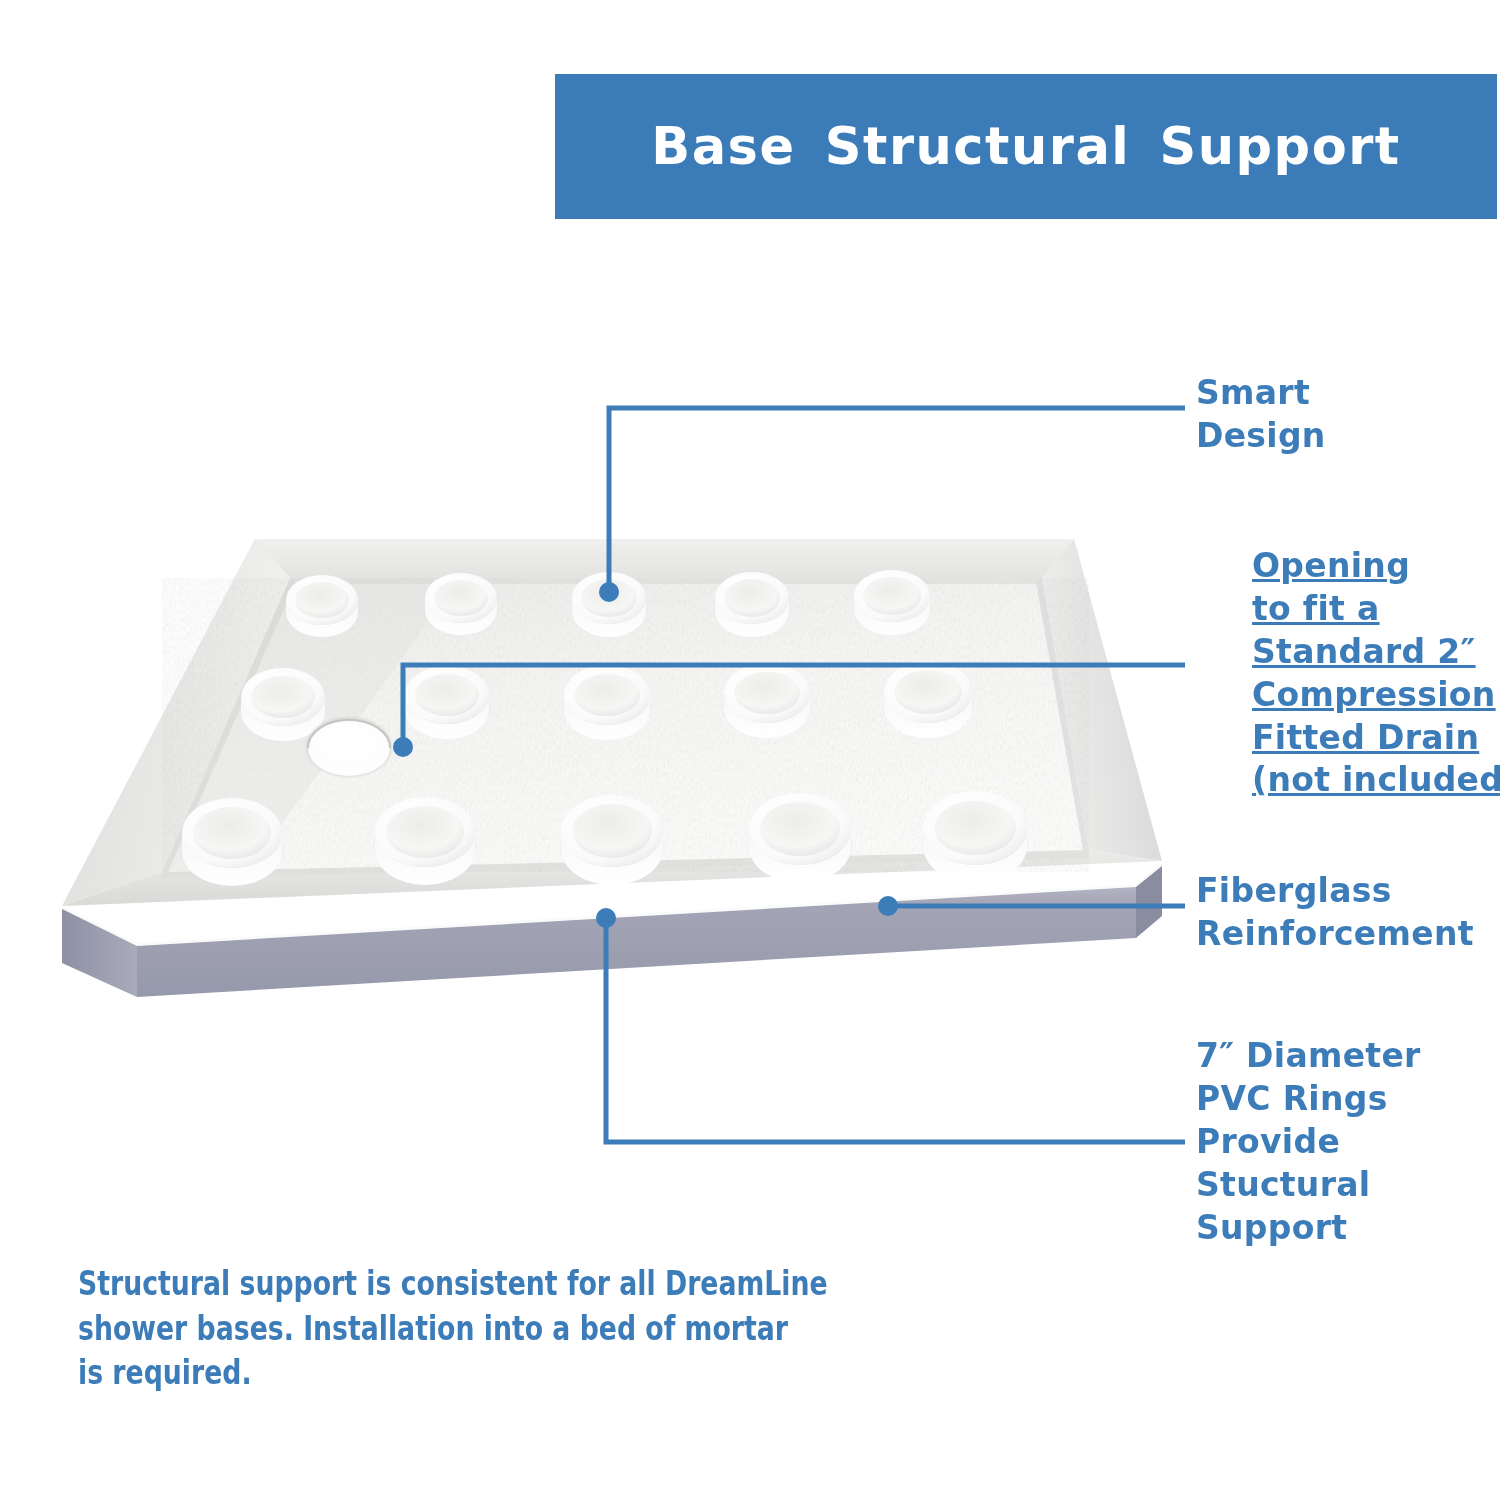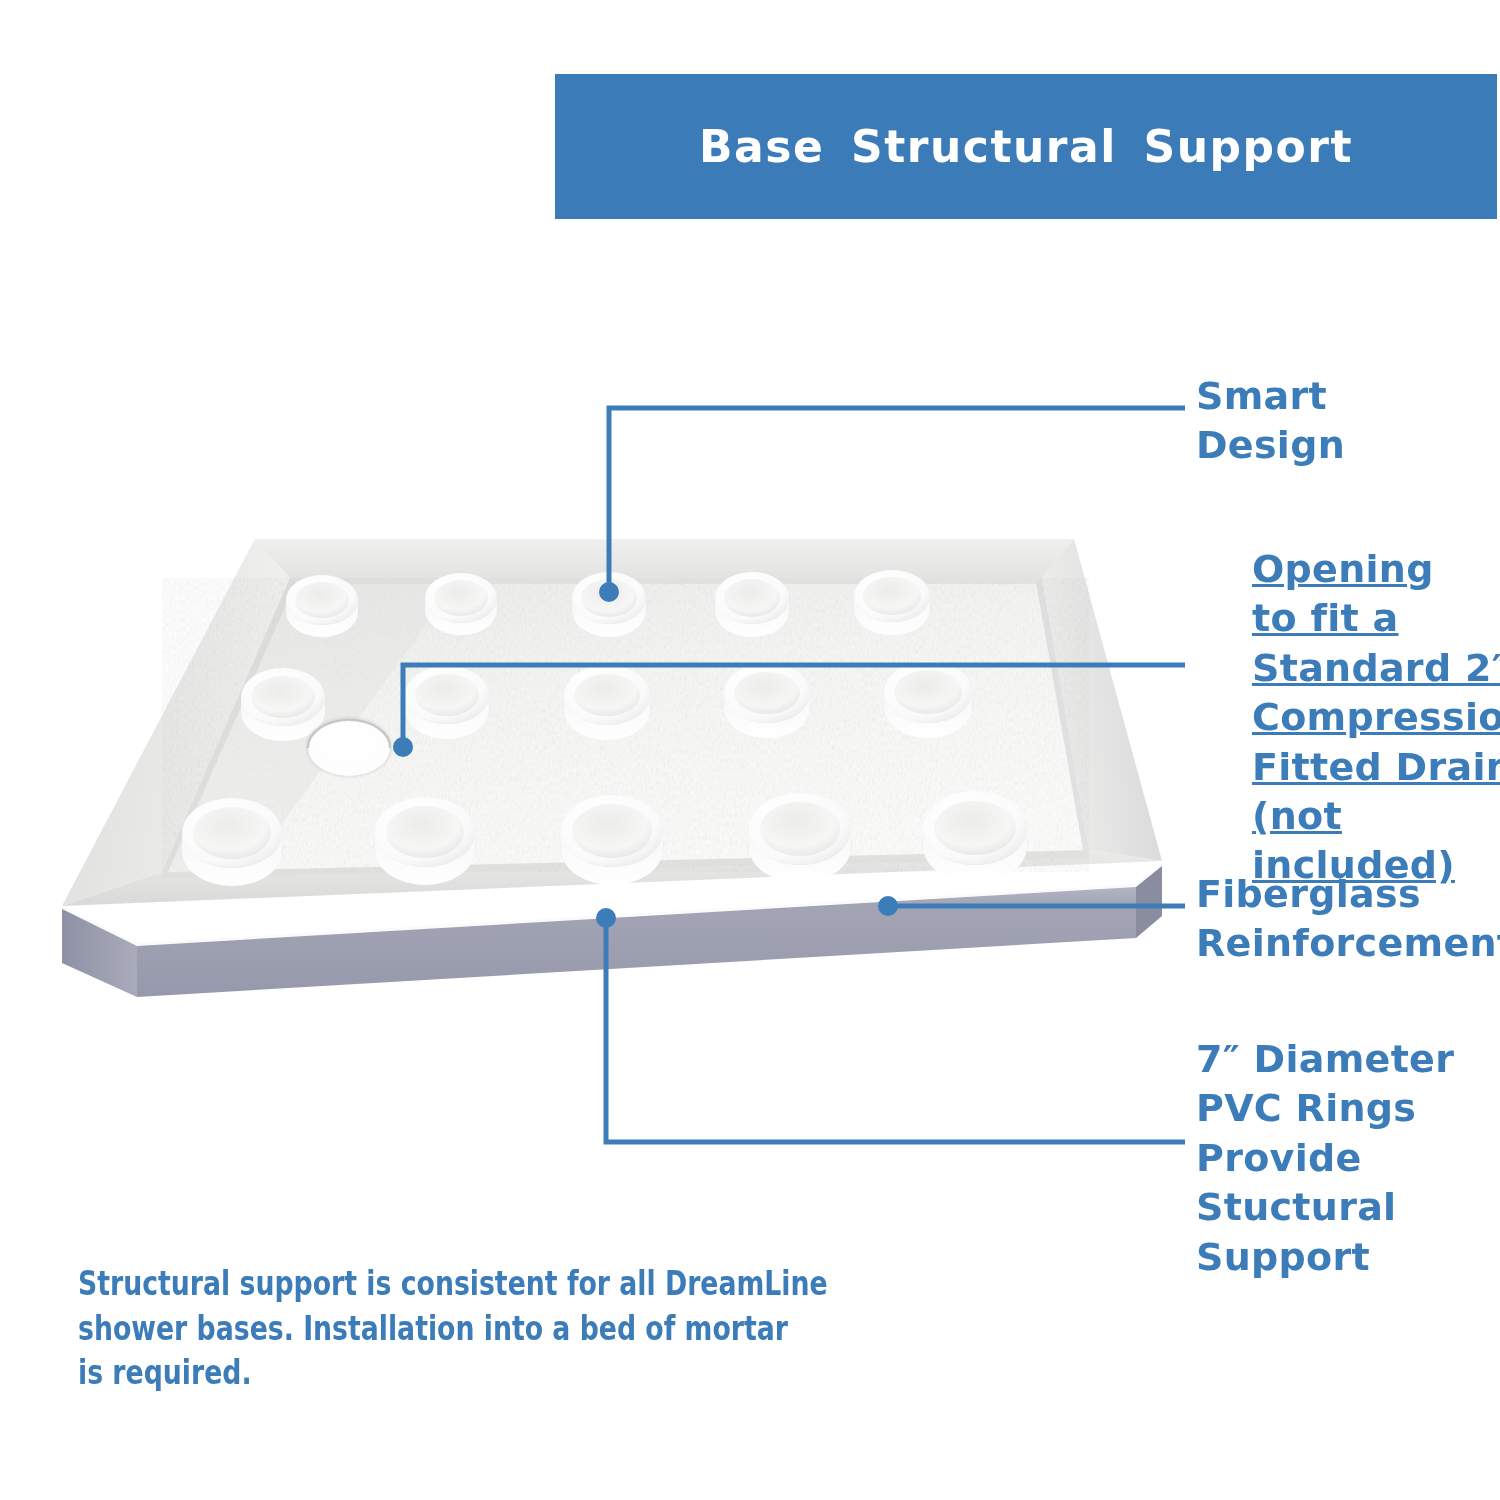--- a/index.html
+++ b/index.html
@@ -13,37 +13,37 @@
   #stage{position:absolute;left:0;top:0;width:1500px;height:1500px;}
 
   
   .banner{
     position:absolute;left:555px;top:74px;width:942px;height:145px;
     background:#3B7CB8;
     display:flex;align-items:center;justify-content:center;
   }
   .banner-title{
     color:#ffffff;
-    font-size:44px;
+    font-size:51px;
     font-weight:bold;
     letter-spacing:1.5px;
     word-spacing:10px;
     font-family:"DejaVu Sans", sans-serif;
     white-space:nowrap;
   }
 
   
   #product{position:absolute;left:40px;top:500px;width:1140px;height:500px;}
 
   
   .callout{
     position:absolute;
     color:#3C7CB9;
     font-weight:bold;
-    font-size:38px;
+    font-size:33px;
     line-height:1.30;
     font-family:"DejaVu Sans", sans-serif;
     letter-spacing:0.3px;
     white-space:pre-line;
   }
   #callout-smart{left:1196px;top:372px;width:300px;}
   #callout-opening{left:1252px;top:545px;width:300px;text-decoration:underline;}
   #callout-fiberglass{left:1196px;top:870px;width:300px;}
   #callout-rings{left:1196px;top:1035px;width:300px;}
 

